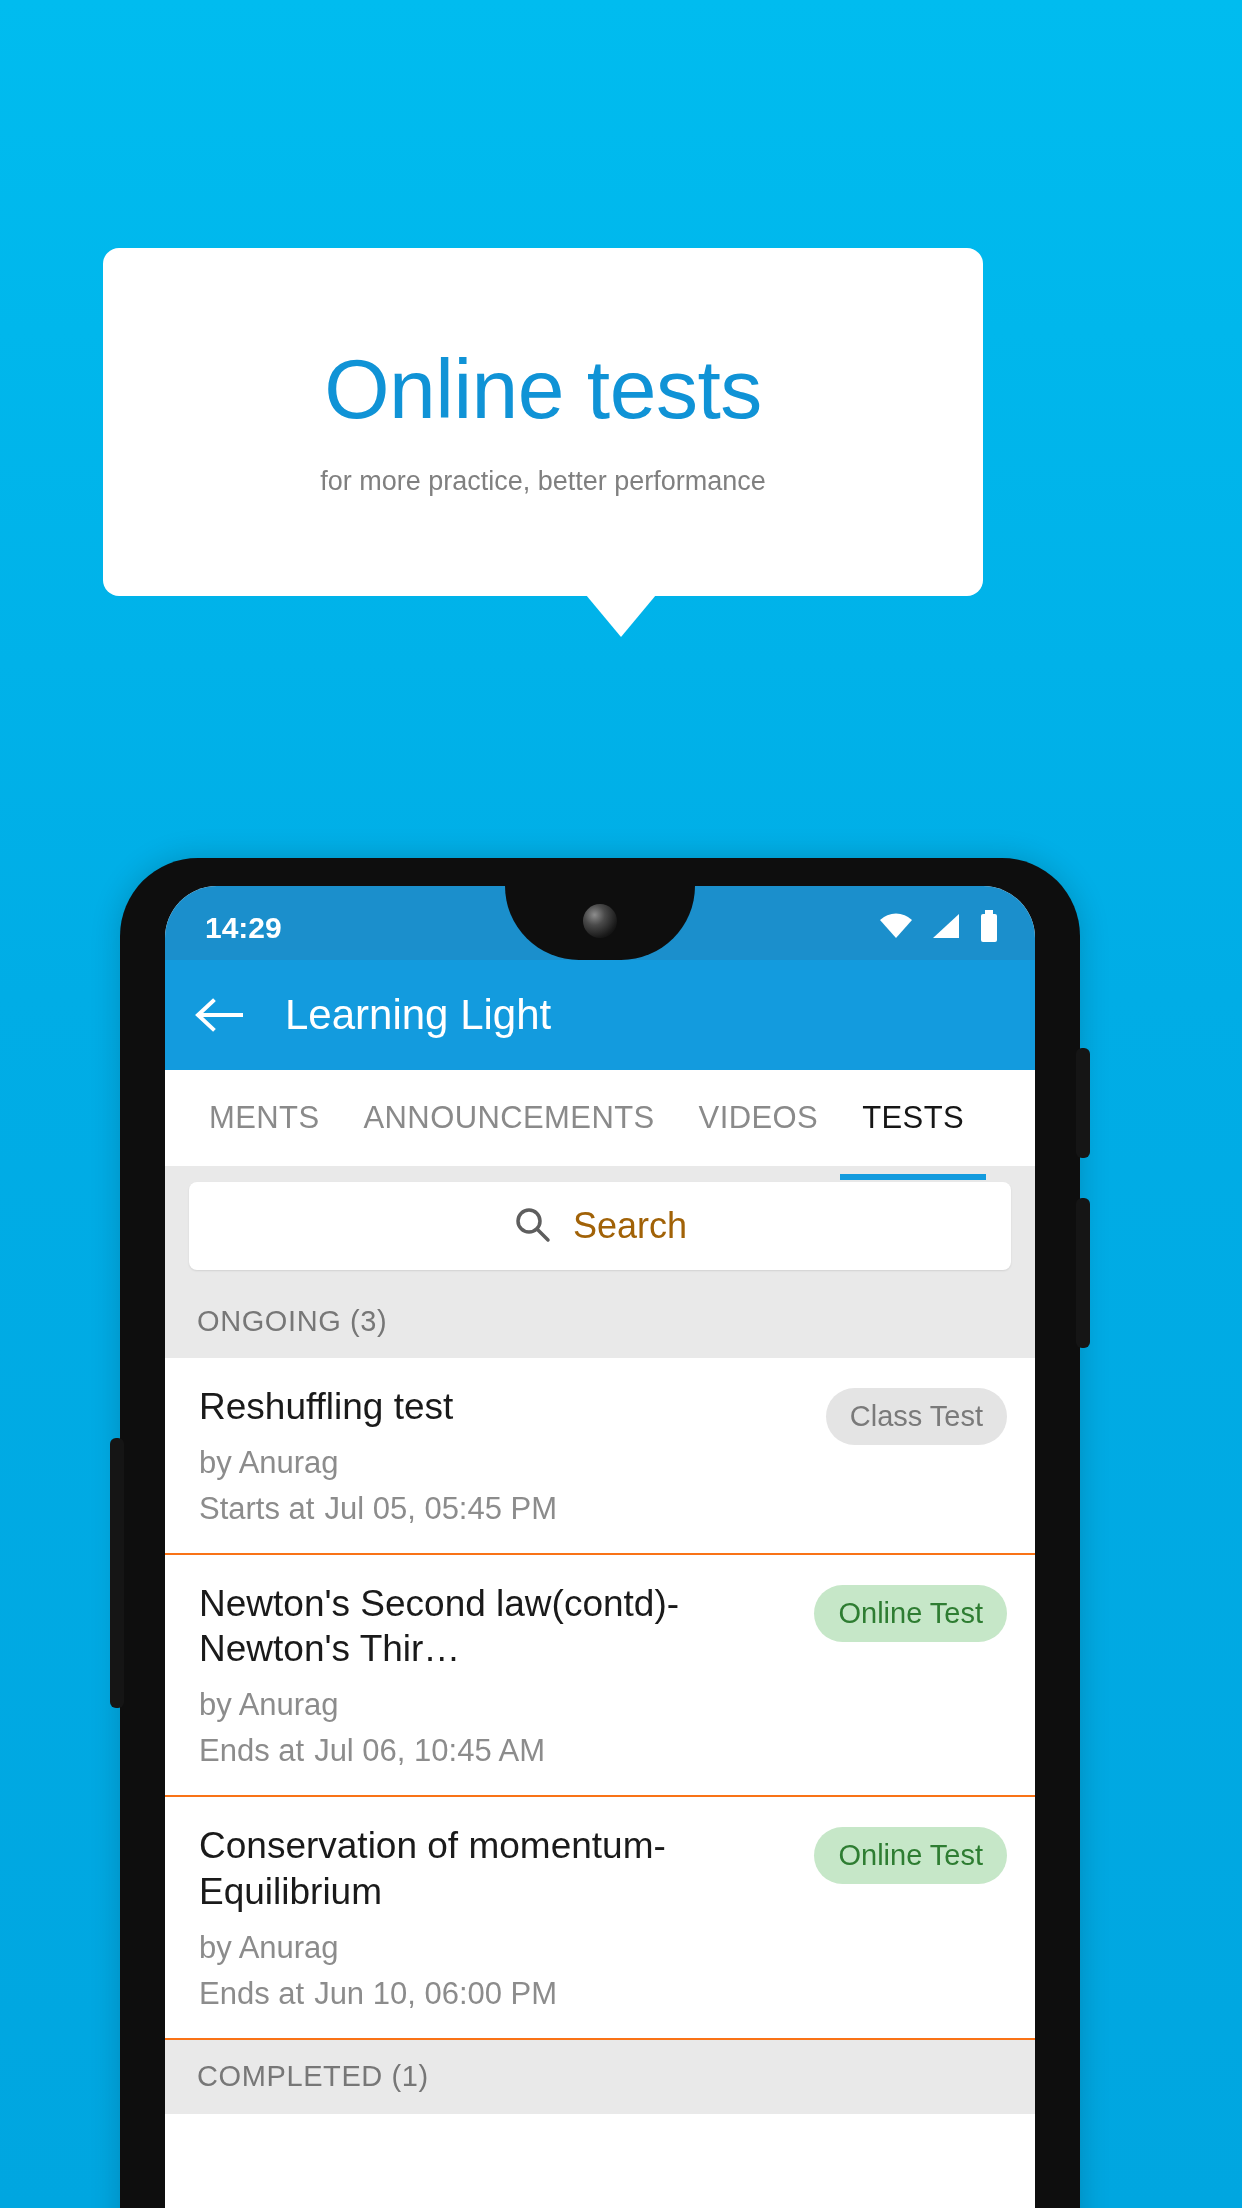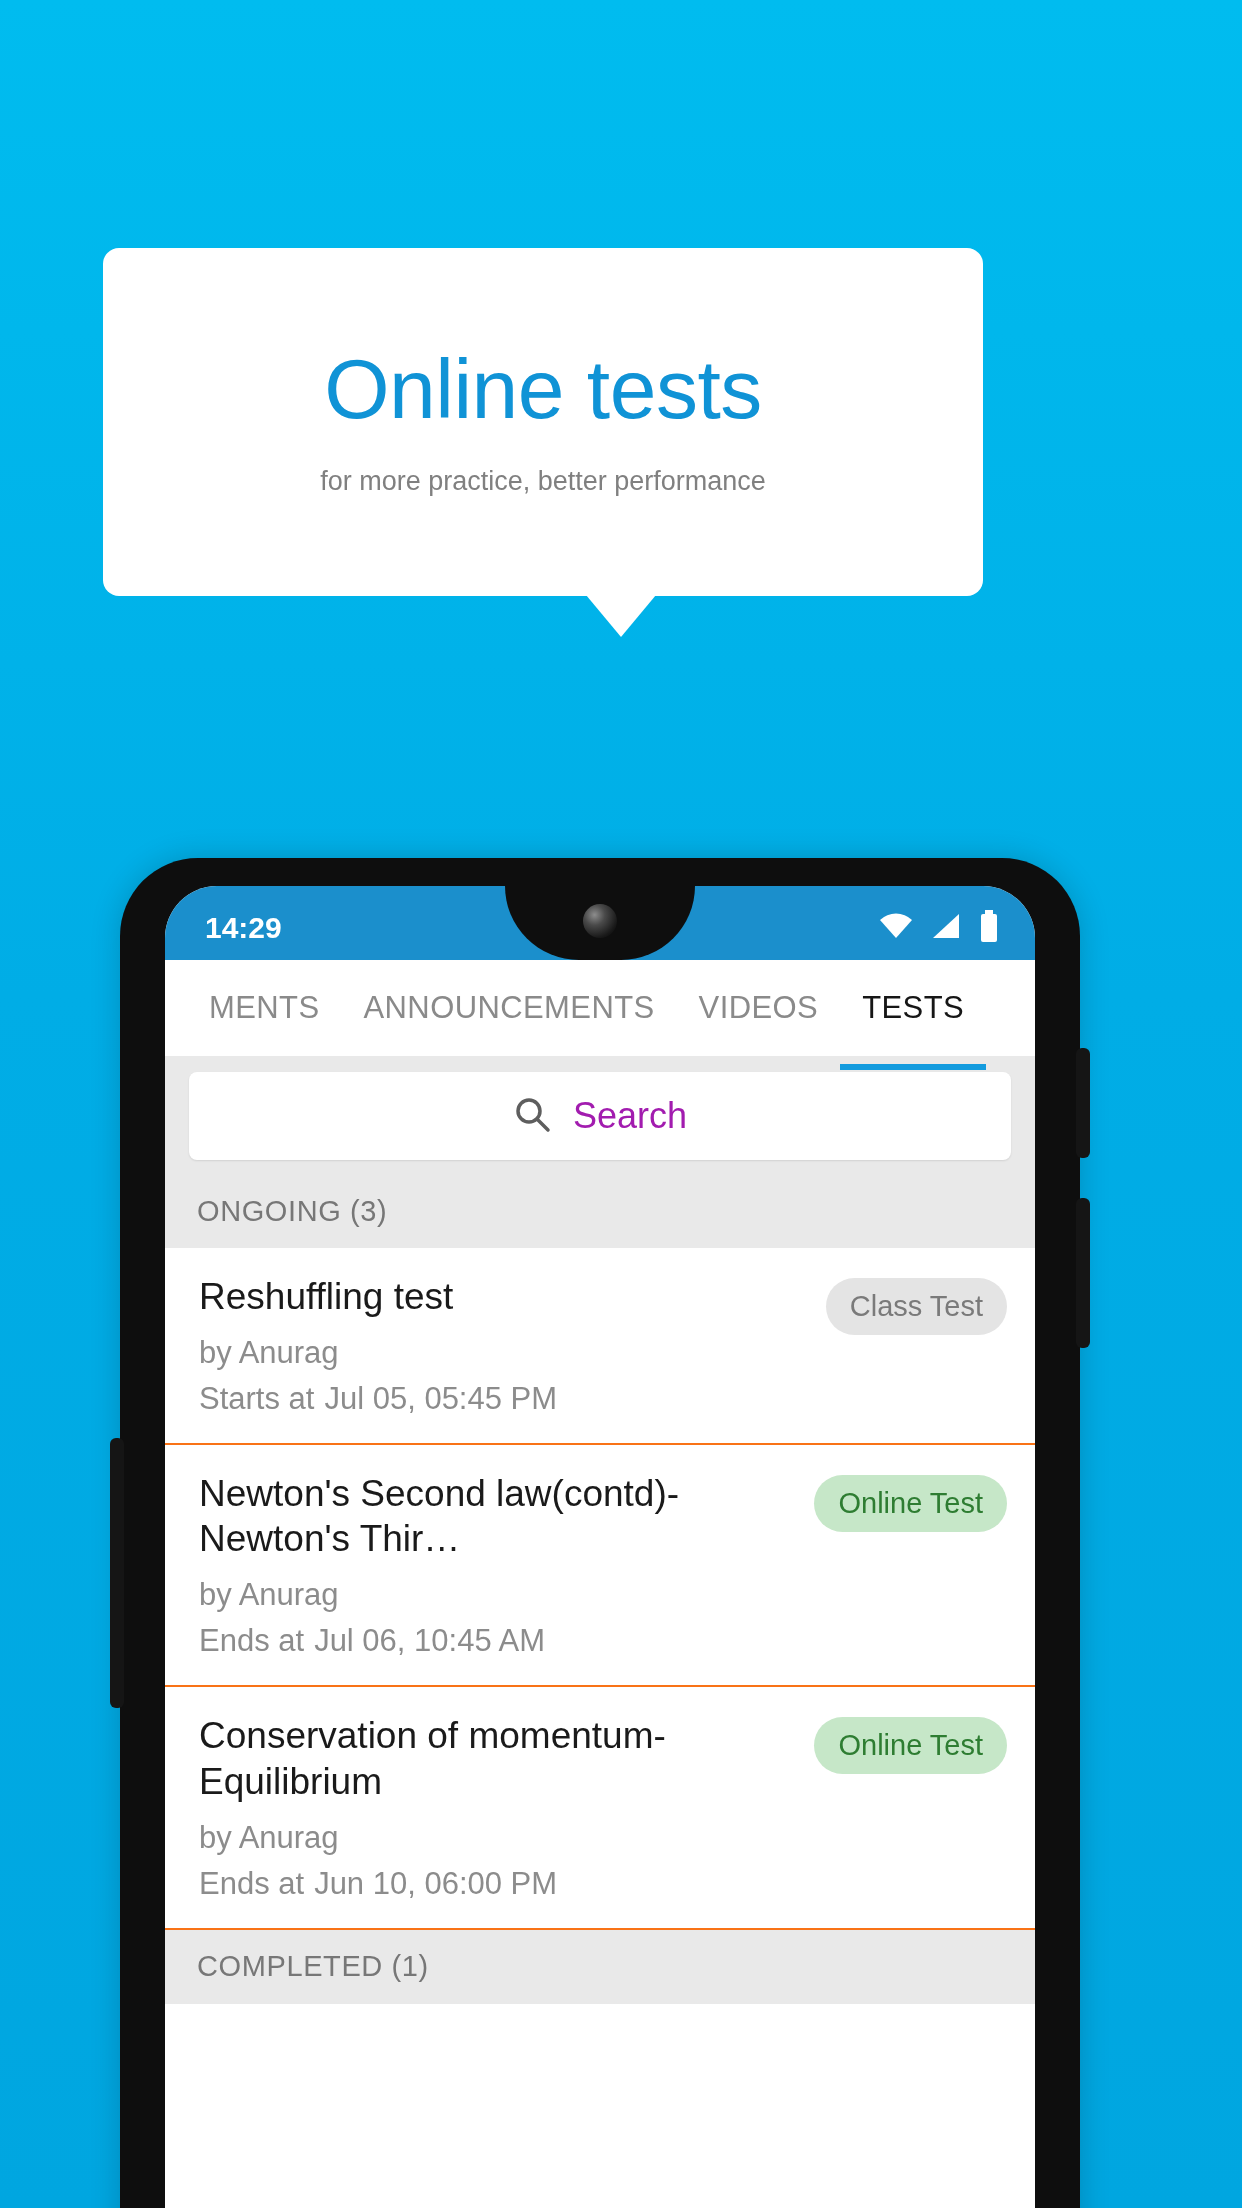--- a/index.html
+++ b/index.html
@@ -185,21 +185,21 @@
     border-radius: 8px;
     height: 88px;
     display: flex;
     align-items: center;
     justify-content: center;
     gap: 22px;
     box-shadow: 0 1px 2px rgba(0,0,0,0.10);
   }
   .search-placeholder {
     font-size: 36px;
-    color: #a21caf;
+    color: #a16207;
   }
 
   
   .section-head {
     background: #E9E9E9;
     height: 74px;
     display: flex;
     align-items: center;
     padding-left: 32px;
     font-size: 29px;
@@ -282,20 +282,28 @@
           </span>
           <span>
             <svg width="20" height="32" viewBox="0 0 20 32">
               <rect x="6" y="0" width="8" height="5" fill="#ffffff"></rect>
               <rect x="2" y="4" width="16" height="28" rx="2" fill="#ffffff"></rect>
             </svg>
           </span>
         </div>
       </div>
 
+      <div class="appbar">
+        <span class="back-arrow">
+          <svg width="48" height="40" viewBox="0 0 48 40">
+            <path d="M46 20 L4 20 M18 6 L3 20 L18 34" stroke="#ffffff" stroke-width="4" fill="none" stroke-linecap="square"></path>
+          </svg>
+        </span>
+        <span class="appbar-title">Learning Light</span>
+      </div>
 
       <div class="tabs">
         <div class="tab">MENTS</div>
         <div class="tab">ANNOUNCEMENTS</div>
         <div class="tab">VIDEOS</div>
         <div class="tab active">TESTS</div>
       </div>
 
       <div class="search-wrap">
         <div class="search-box">

